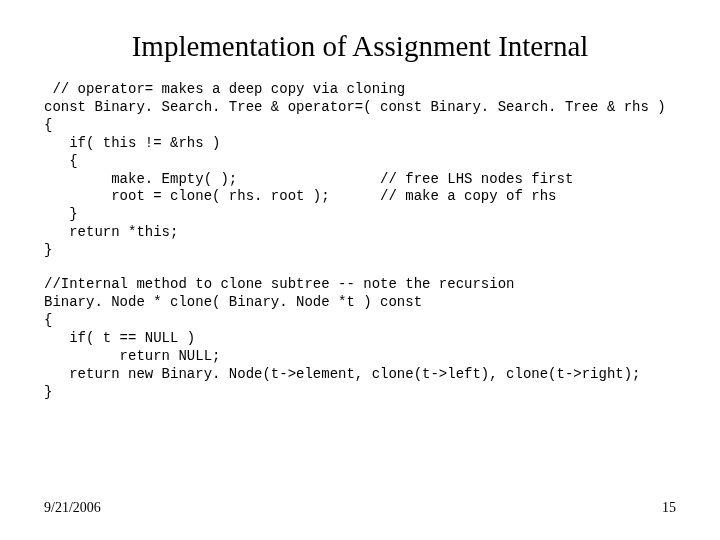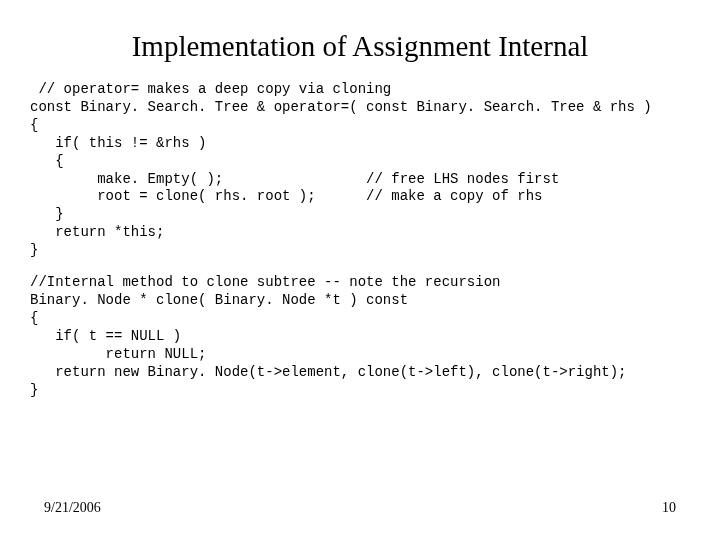--- a/index.html
+++ b/index.html
@@ -25,21 +25,21 @@
     font-weight: normal;
     text-align: center;
     margin: 0 0 18px 0;
     font-family: "Times New Roman", Times, serif;
   }
   .code {
     font-family: "Courier New", Courier, monospace;
     font-size: 14px;
     line-height: 1.28;
     white-space: pre;
-    margin: 2px;
+    margin: 16px;
   }
   .footer {
     position: absolute;
     bottom: 24px;
     left: 0;
     right: 0;
     padding: 0 44px;
     display: flex;
     justify-content: space-between;
     font-family: "Times New Roman", Times, serif;
@@ -65,15 +65,15 @@
   <pre class="code" style="margin-top:14px">//Internal method to clone subtree -- note the recursion
 Binary. Node * clone( Binary. Node *t ) const
 {
    if( t == NULL )
          return NULL;
    return new Binary. Node(t-&gt;element, clone(t-&gt;left), clone(t-&gt;right);
 }</pre>
 
   <div class="footer">
     <span>9/21/2006</span>
-    <span>10</span>
+    <span>15</span>
   </div>
 </div>
 
 </body></html>

